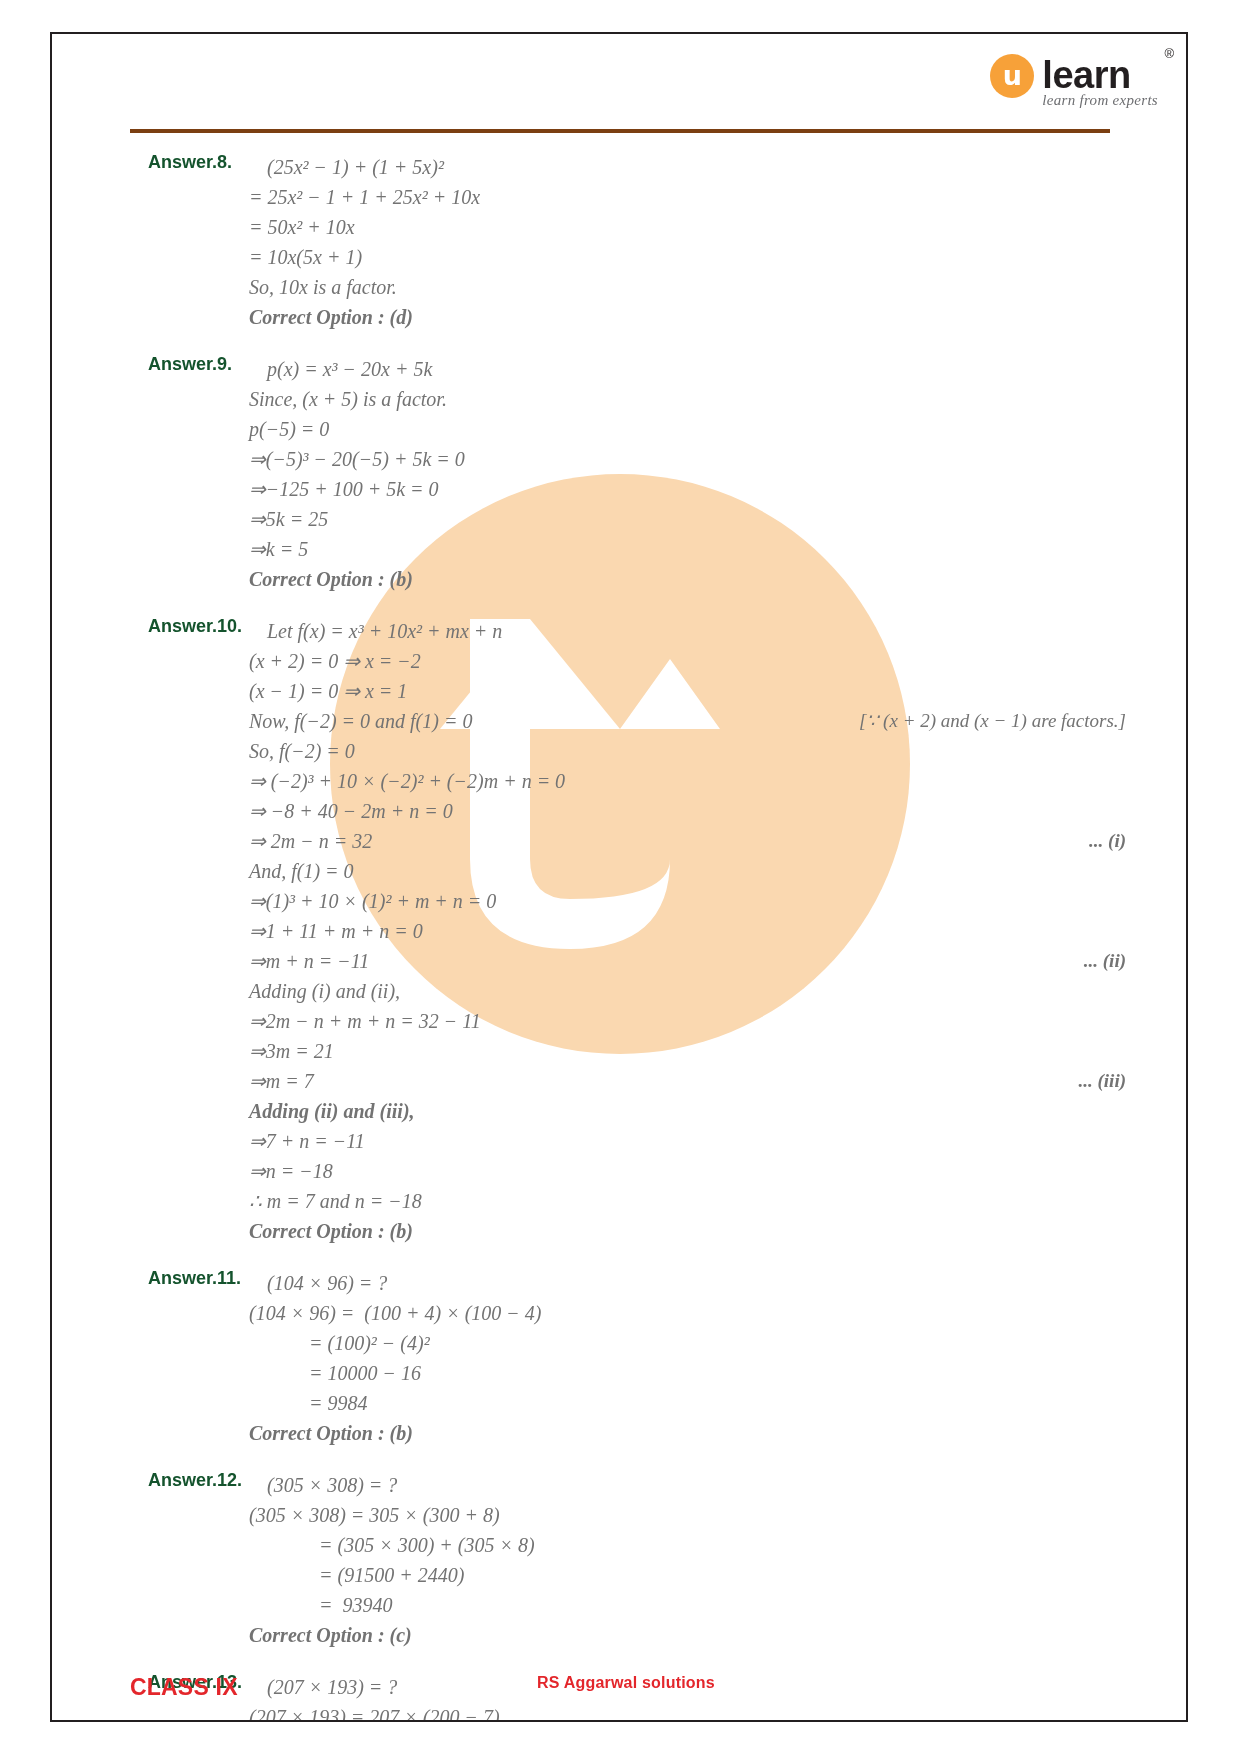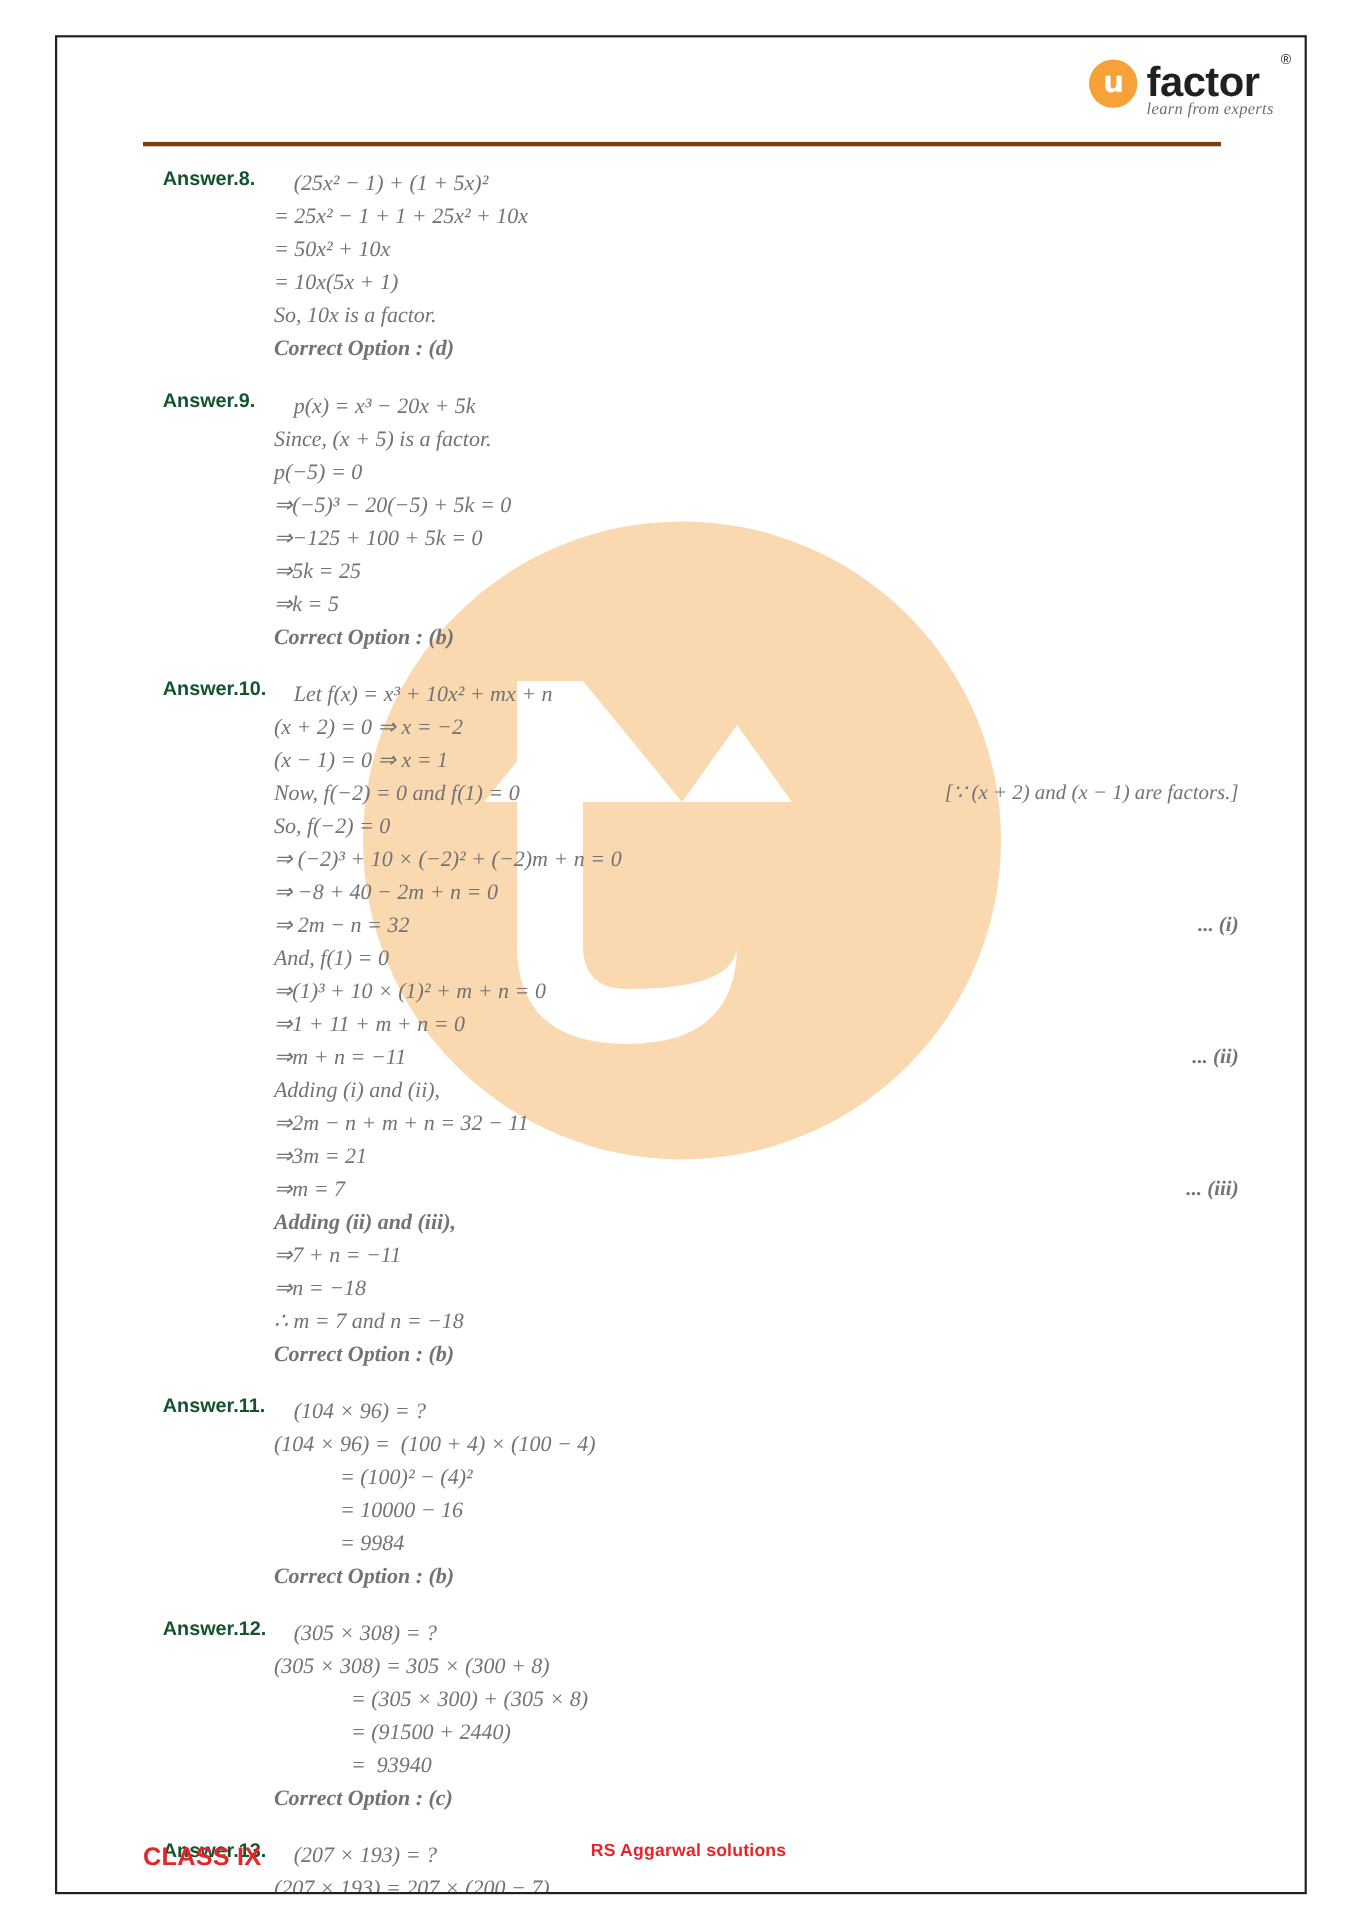--- a/index.html
+++ b/index.html
@@ -195,21 +195,21 @@
 
   <div class="watermark"></div>
   <svg class="watermark-arrow" viewBox="0 0 380 400">
     <path d="M40 10 L40 250 Q40 340 140 340 Q240 340 240 250 L240 120 L190 120 L240 50 L290 120 L240 120 L240 250 Q240 290 140 290 Q100 290 100 250 L100 10 Z" fill="#ffffff"></path>
     <path d="M10 120 L100 10 L190 120 Z" fill="#ffffff"></path>
   </svg>
 
   <div class="logo">
     <div class="logo-mark">u</div>
     <div class="logo-text-wrap">
-      <div class="logo-text">factor</div>
+      <div class="logo-text">learn</div>
       <div class="logo-reg">®</div>
       <div class="logo-tagline">learn from experts</div>
     </div>
   </div>
 
   <div class="rule"></div>
 
   <div class="answers content" id="answers-root">
       <div class="ablock">
         <div class="alabel">Answer.8.</div>

